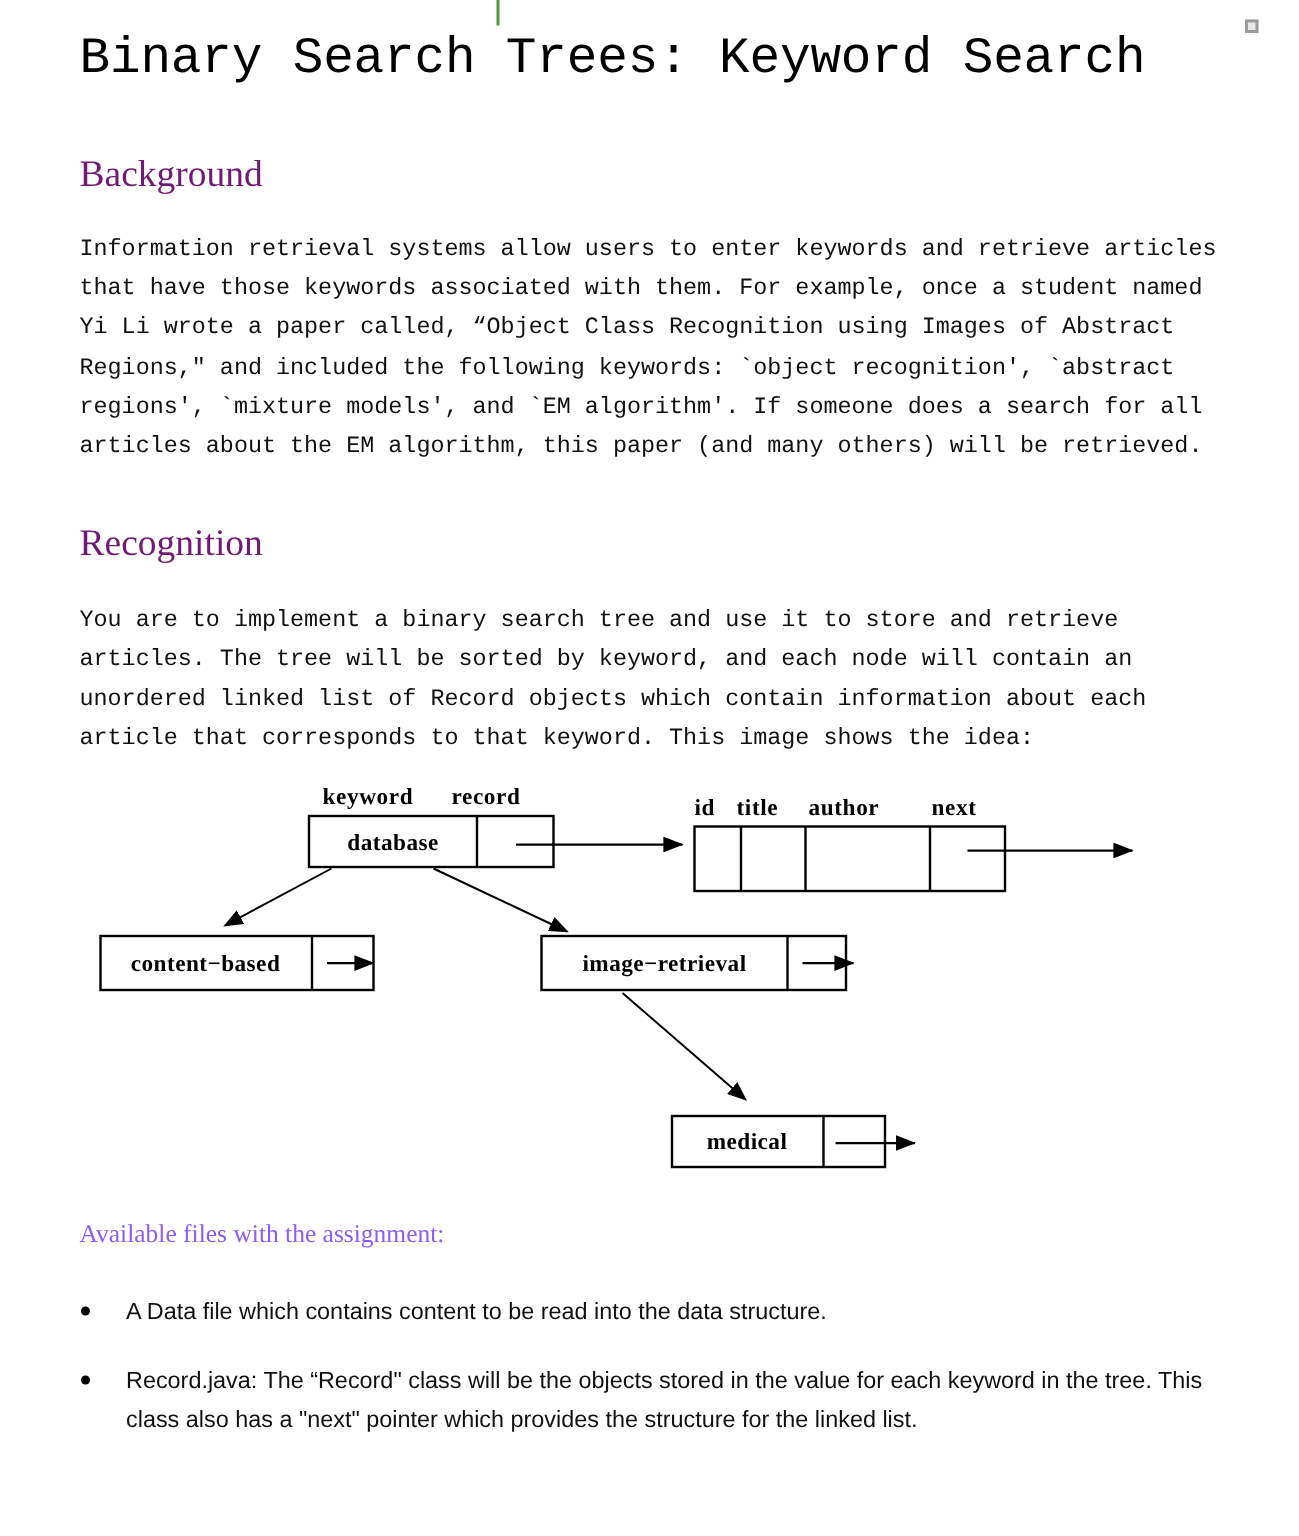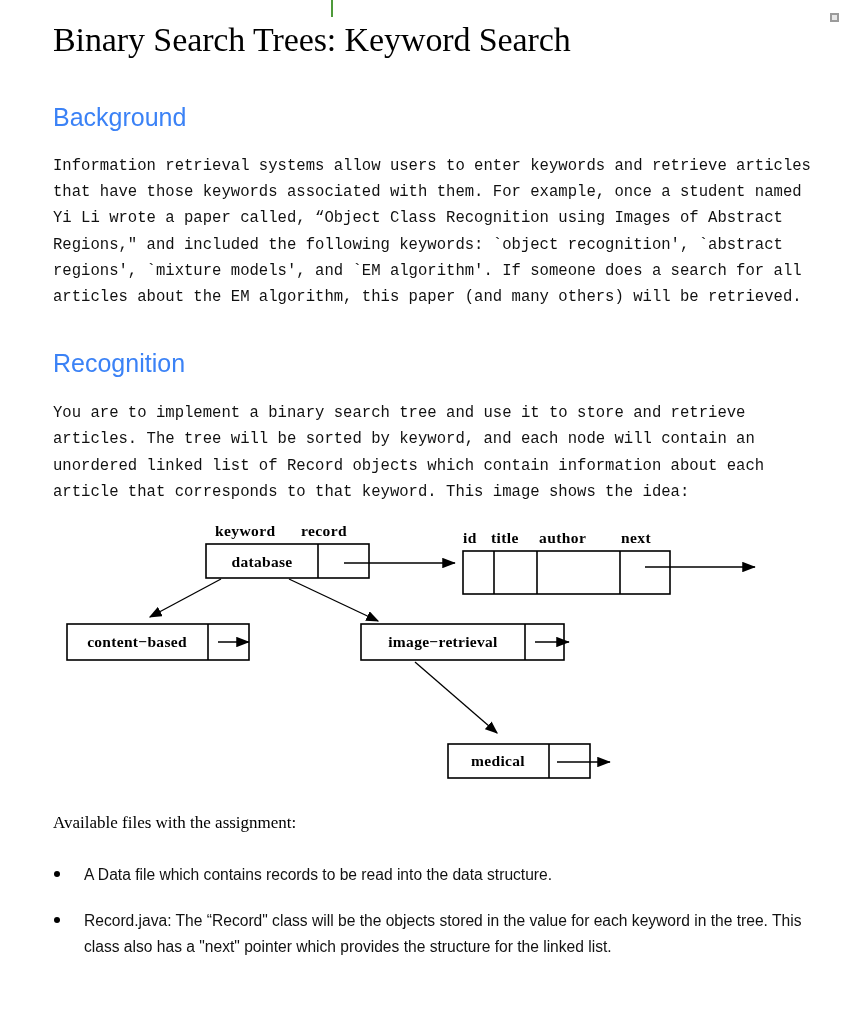--- a/index.html
+++ b/index.html
@@ -44,58 +44,58 @@
   }
 
   .content {
     position: absolute;
     left: 53px;
     top: 0;
     width: 775px;
   }
 
   h1.doc-title {
-    font-family: Liberation Serif, serif;
+    font-family: Liberation Mono, monospace;
     font-weight: normal;
     font-size: 34px;
     line-height: 40px;
     margin: 0;
     padding-top: 20px;
     letter-spacing: -0.1px;
     color: #000;
   }
 
   h2.section-title {
-    font-family: Liberation Sans, sans-serif;
+    font-family: Liberation Serif, serif;
     font-weight: normal;
     font-size: 25px;
     line-height: 30px;
     margin: 0;
-    color: #3b82f6;
+    color: #701a75;
   }
   .sec-background { padding-top: 42px; }
   .sec-assignment { padding-top: 38px; }
 
   p.body-text {
     font-family: Liberation Mono, monospace;
     font-size: 15.6px;
     line-height: 26.2px;
     margin: 0;
     color: #111;
     font-weight: 400;
   }
   .para-background { padding-top: 21px; width: 772px; }
   .para-assignment { padding-top: 22px; width: 772px; }
 
   p.serif-line {
     font-family: "Liberation Serif", serif;
     font-size: 17px;
     line-height: 22px;
     margin: 0;
-    color: #000000;
+    color: #8b5cf6;
   }
 
   
   .bullet-list {
     margin: 0;
     padding: 0;
     list-style: none;
   }
   .bullet-item {
     position: relative;
@@ -220,21 +220,21 @@
       <line x1="557" y1="257" x2="610" y2="257" stroke="#000" stroke-width="1.5" marker-end="url(#arrowhead)"></line>
     </svg>
   </div>
 
   <div style="position:absolute; left:53px; top:812px; width:775px;">
     <p class="serif-line">Available files with the assignment:</p>
 
     <ul class="bullet-list" style="margin-top:28px;">
       <li class="bullet-item" style="margin-bottom:20px;">
         <span class="dot"></span>
-        <span>A Data file which contains records to be read into the data structure.</span>
+        <span>A Data file which contains content to be read into the data structure.</span>
       </li>
       <li class="bullet-item">
         <span class="dot"></span>
         <span>Record.java: The “Record" class will be the objects stored in the value for each keyword in the tree. This class also has a "next" pointer which provides the structure for the linked list.</span>
       </li>
     </ul>
   </div>
 
 </div>
 

